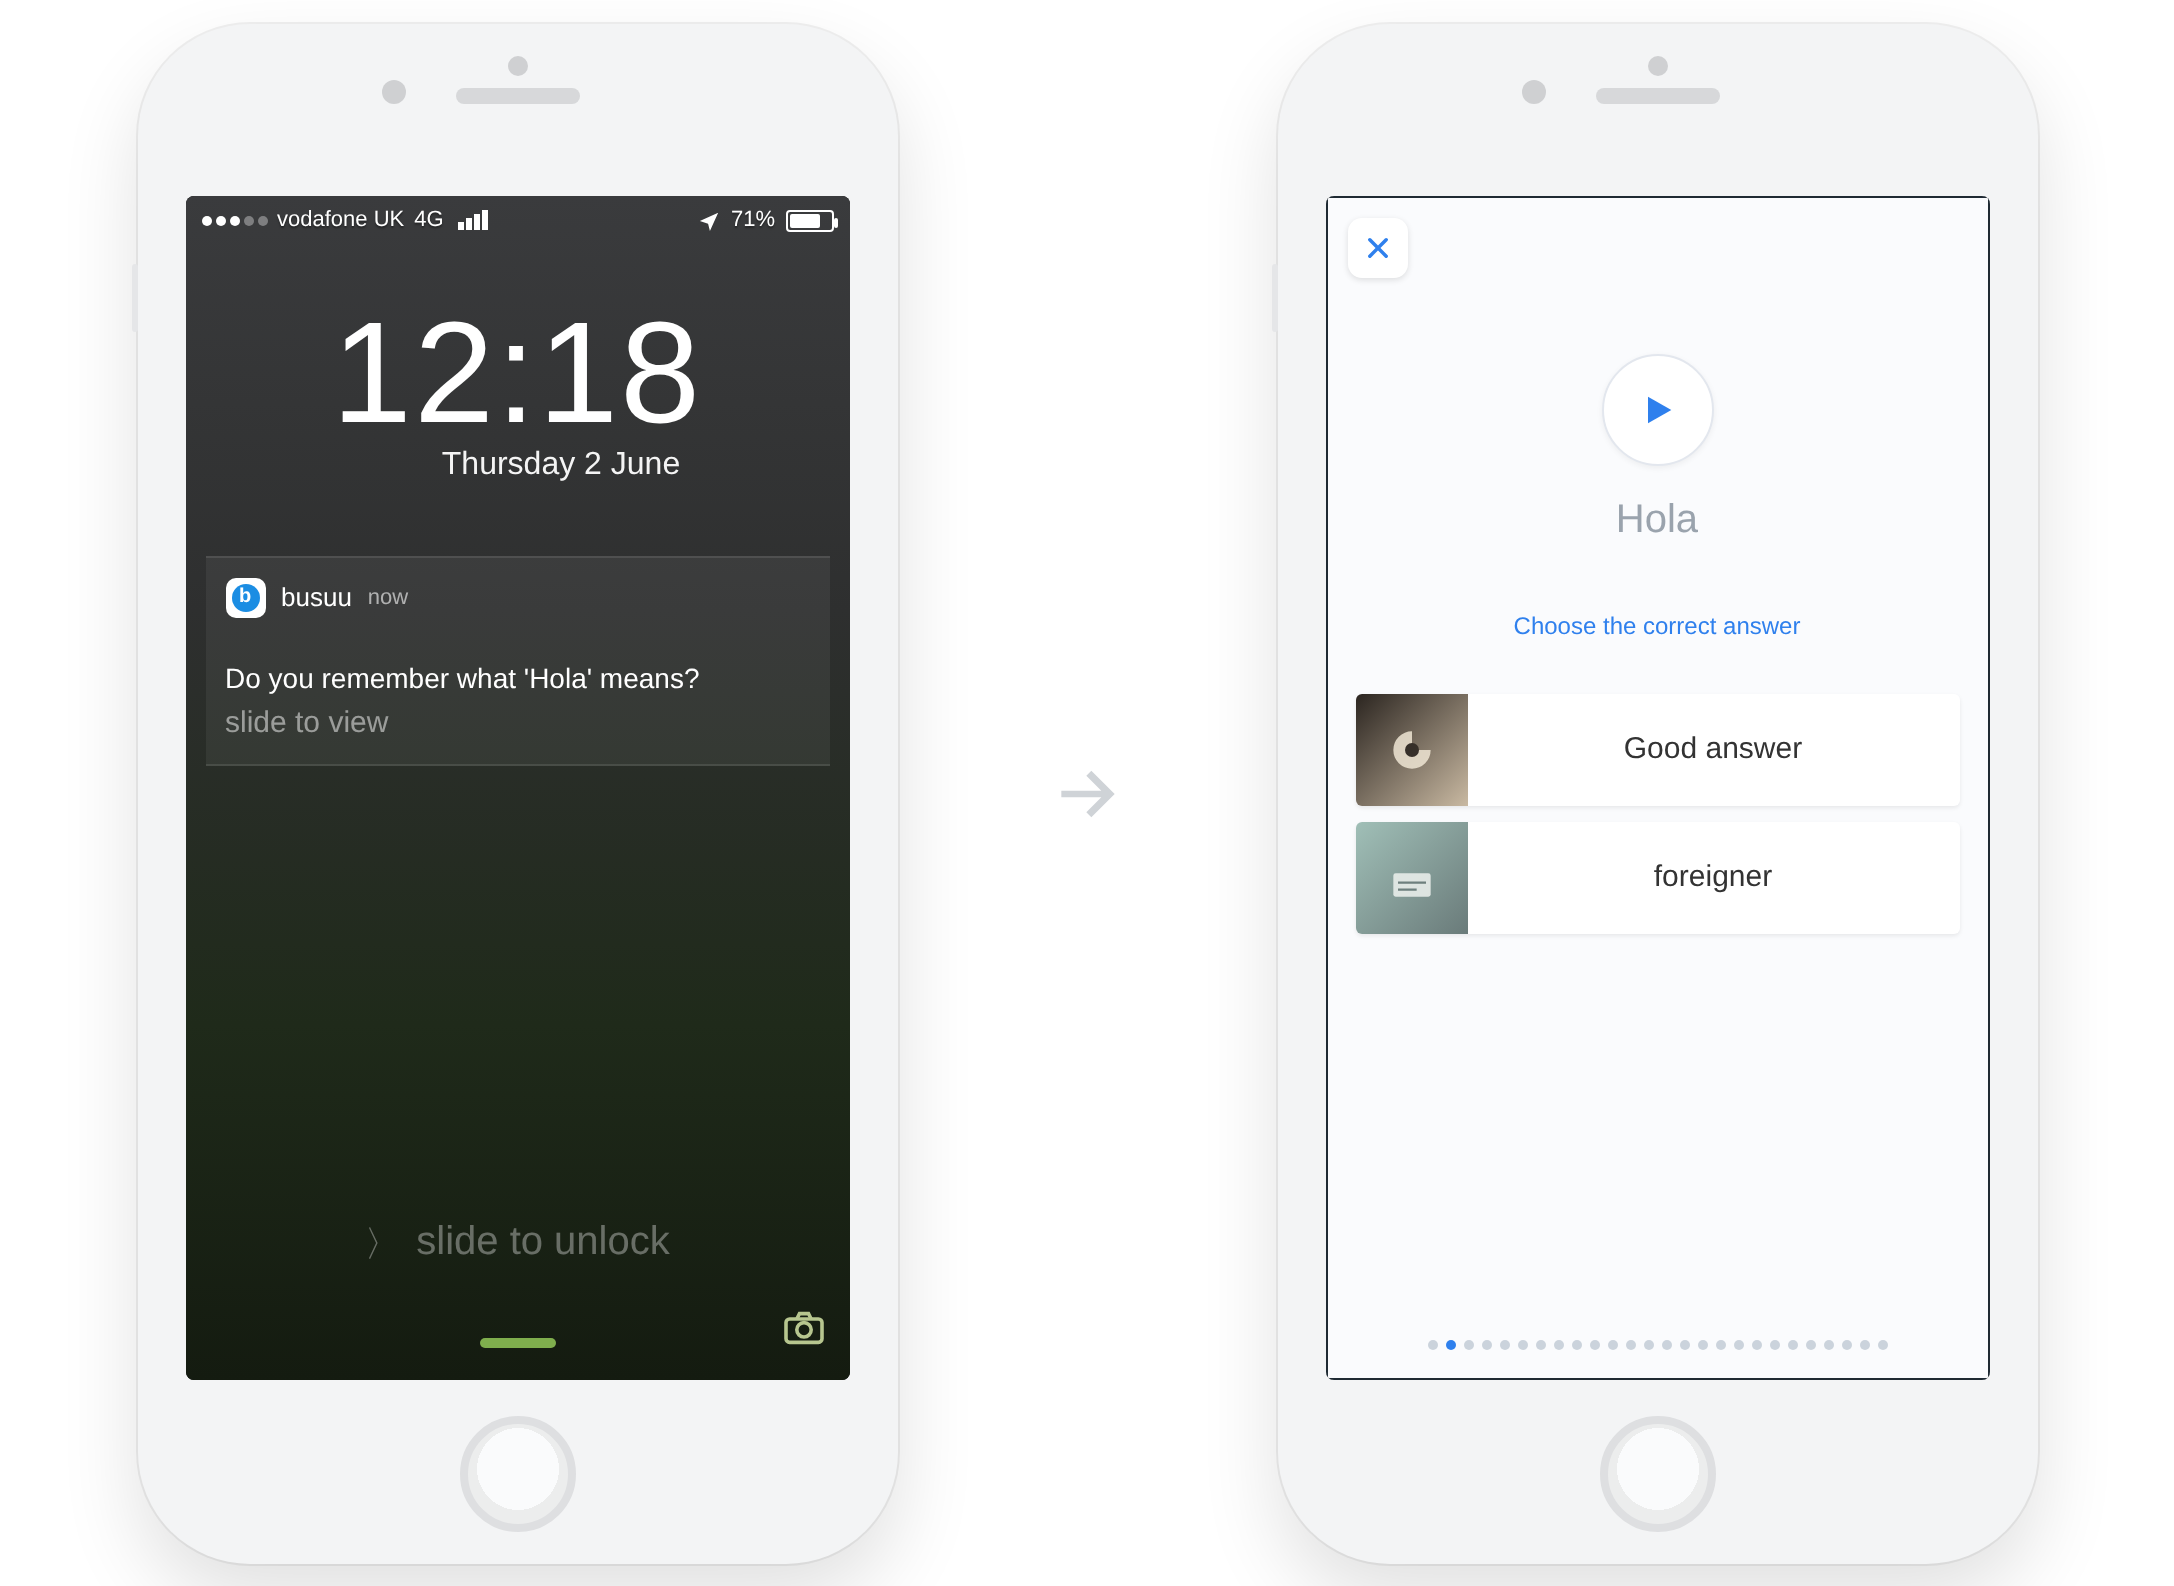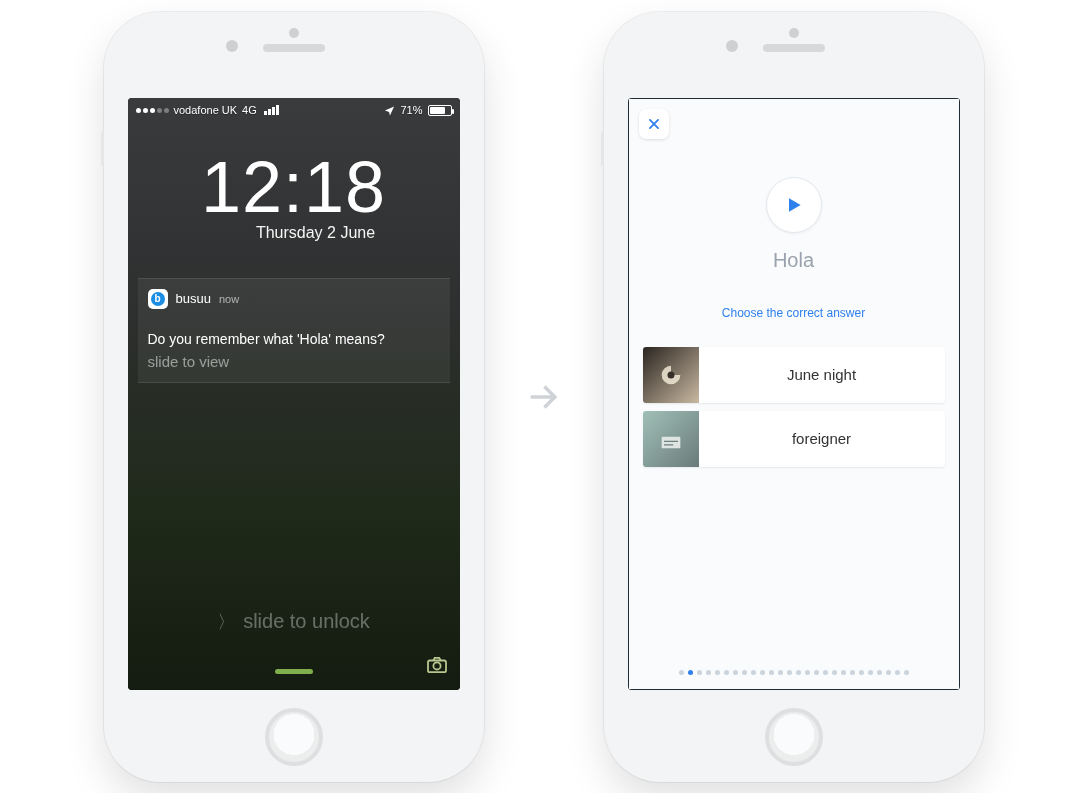--- a/index.html
+++ b/index.html
@@ -9,21 +9,21 @@
     background: #ffffff;
     font-family: -apple-system, Helvetica, Arial, sans-serif;
     position: relative;
     overflow: hidden;
   }
   .stage {
     position: absolute; inset: 0;
     display: flex;
     align-items: center;
     justify-content: center;
-    gap: 40px;
+    gap: 75px;
   }
   
   .phone {
     width: 380px;
     height: 770px;
     background: #f3f4f5;
     border-radius: 56px;
     box-shadow: 0 0 0 1px rgba(0,0,0,.06), 0 18px 40px rgba(0,0,0,.12);
     position: relative;
     display: flex;
@@ -300,21 +300,21 @@
         </div>
 
         <div class="answers">
           <div class="answer">
             <div class="thumb t2">
               <svg width="28" height="28" viewBox="0 0 24 24" fill="#efe6d4">
                   <path d="M12 4a8 8 0 108 8h-8V4z"></path>
                   <circle cx="12" cy="12" r="3" fill="#2b2520"></circle>
                 </svg>
             </div>
-            <div class="label">June night</div>
+            <div class="label">Good answer</div>
           </div>
           <div class="answer">
             <div class="thumb t3">
               <svg width="28" height="28" viewBox="0 0 24 24" fill="#eef2ef">
                   <rect x="4" y="10" width="16" height="10" rx="1"></rect>
                   <path d="M6 14h12M6 17h8" stroke="#6a7b7a" stroke-width="1"></path>
                 </svg>
             </div>
             <div class="label">foreigner</div>
           </div>

